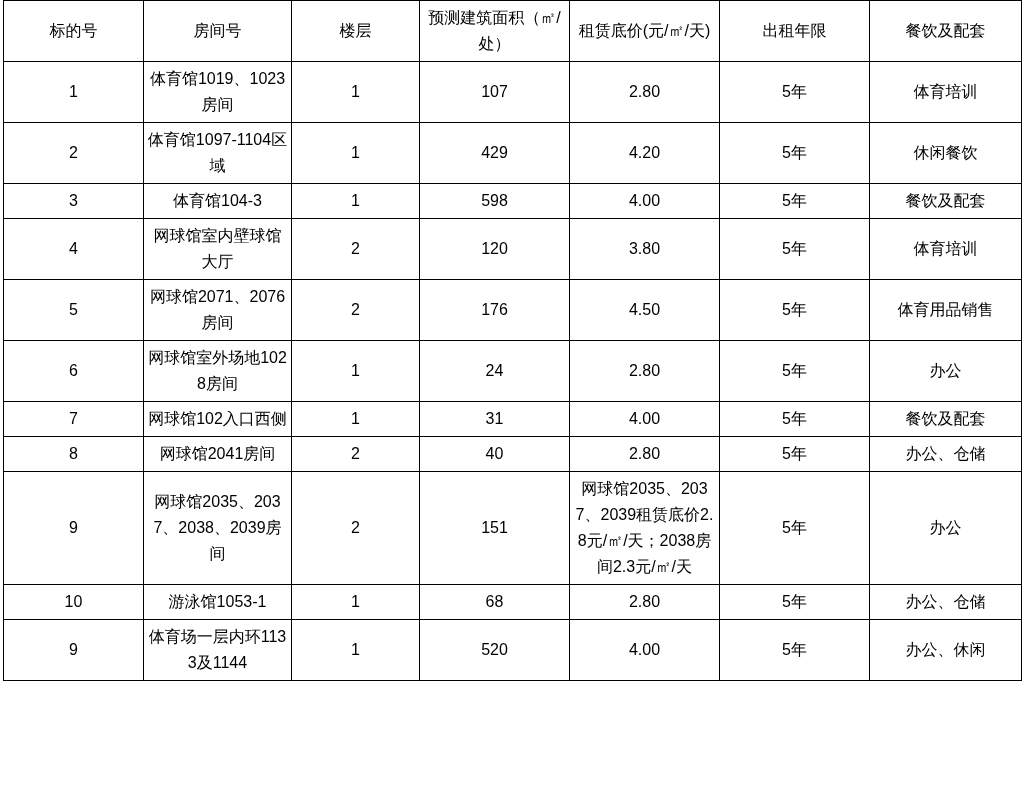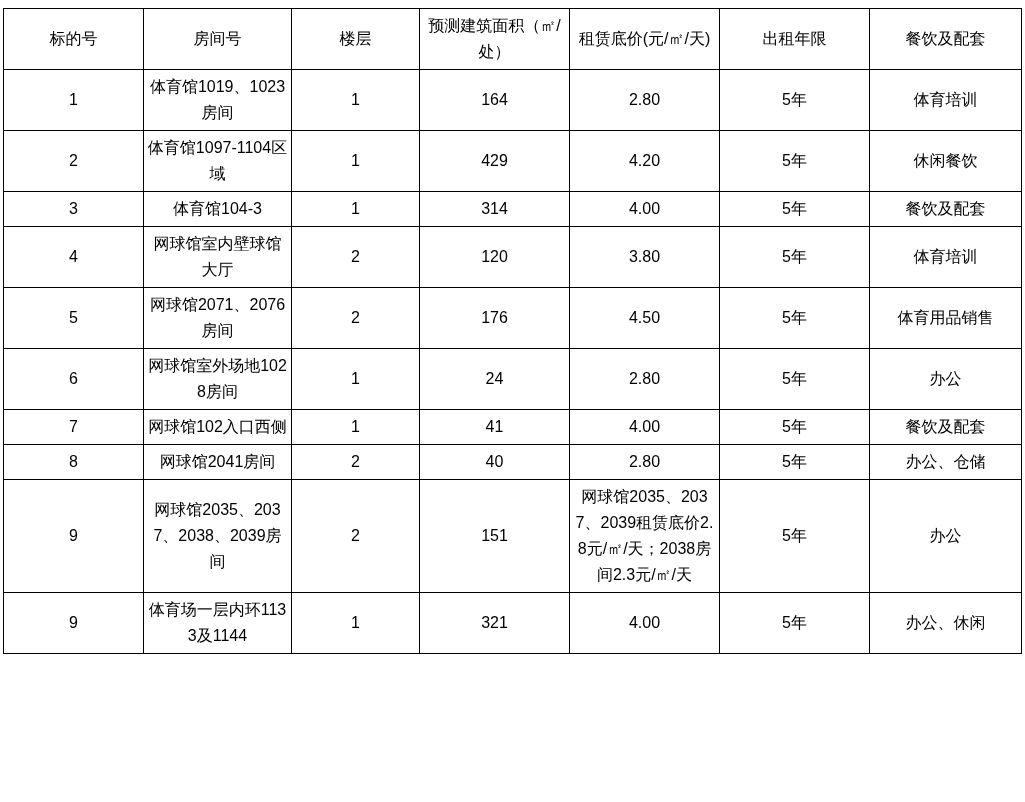--- a/index.html
+++ b/index.html
@@ -11,21 +11,21 @@
     width: 1025px;
     height: 802px;
     font-family: "Liberation Sans", sans-serif;
     color: #000000;
     overflow: hidden;
   }
   .sheet {
     width: 1025px;
     height: 802px;
     box-sizing: border-box;
-    padding: 8px 2px 0 2px;
+    padding: 0 2px 0 2px;
   }
   table.lease-table {
     border-collapse: collapse;
     table-layout: fixed;
     width: 1018px;
     margin: 0 auto;
   }
   table.lease-table td,
   table.lease-table th {
     border: 1px solid #000000;
@@ -77,39 +77,39 @@
         <td>租赁底价(元/㎡/天)</td>
         <td>出租年限</td>
         <td>餐饮及配套</td>
       </tr>
     </thead>
     <tbody>
       <tr>
         <td>1</td>
         <td>体育馆1019、1023房间</td>
         <td>1</td>
-        <td>164</td>
+        <td>107</td>
         <td>2.80</td>
         <td>5年</td>
         <td>体育培训</td>
       </tr>
       <tr>
         <td>2</td>
         <td>体育馆1097-1104区域</td>
         <td>1</td>
         <td>429</td>
         <td>4.20</td>
         <td>5年</td>
         <td>休闲餐饮</td>
       </tr>
       <tr>
         <td>3</td>
         <td>体育馆104-3</td>
         <td>1</td>
-        <td>314</td>
+        <td>598</td>
         <td>4.00</td>
         <td>5年</td>
         <td>餐饮及配套</td>
       </tr>
       <tr>
         <td>4</td>
         <td>网球馆室内壁球馆大厅</td>
         <td>2</td>
         <td>120</td>
         <td>3.80</td>
@@ -131,21 +131,21 @@
         <td>1</td>
         <td>24</td>
         <td>2.80</td>
         <td>5年</td>
         <td>办公</td>
       </tr>
       <tr>
         <td>7</td>
         <td>网球馆102入口西侧</td>
         <td>1</td>
-        <td>41</td>
+        <td>31</td>
         <td>4.00</td>
         <td>5年</td>
         <td>餐饮及配套</td>
       </tr>
       <tr>
         <td>8</td>
         <td>网球馆2041房间</td>
         <td>2</td>
         <td>40</td>
         <td>2.80</td>
@@ -155,23 +155,32 @@
       <tr>
         <td>9</td>
         <td class="cell-multi">网球馆2035、2037、2038、2039房间</td>
         <td>2</td>
         <td>151</td>
         <td class="cell-multi">网球馆2035、2037、2039租赁底价2.8元/㎡/天；2038房间2.3元/㎡/天</td>
         <td>5年</td>
         <td>办公</td>
       </tr>
       <tr>
+        <td>10</td>
+        <td>游泳馆1053-1</td>
+        <td>1</td>
+        <td>68</td>
+        <td>2.80</td>
+        <td>5年</td>
+        <td>办公、仓储</td>
+      </tr>
+      <tr>
         <td>9</td>
         <td>体育场一层内环1133及1144</td>
         <td>1</td>
-        <td>321</td>
+        <td>520</td>
         <td>4.00</td>
         <td>5年</td>
         <td>办公、休闲</td>
       </tr>
     </tbody>
   </table>
 </div>
 
 </body></html>

